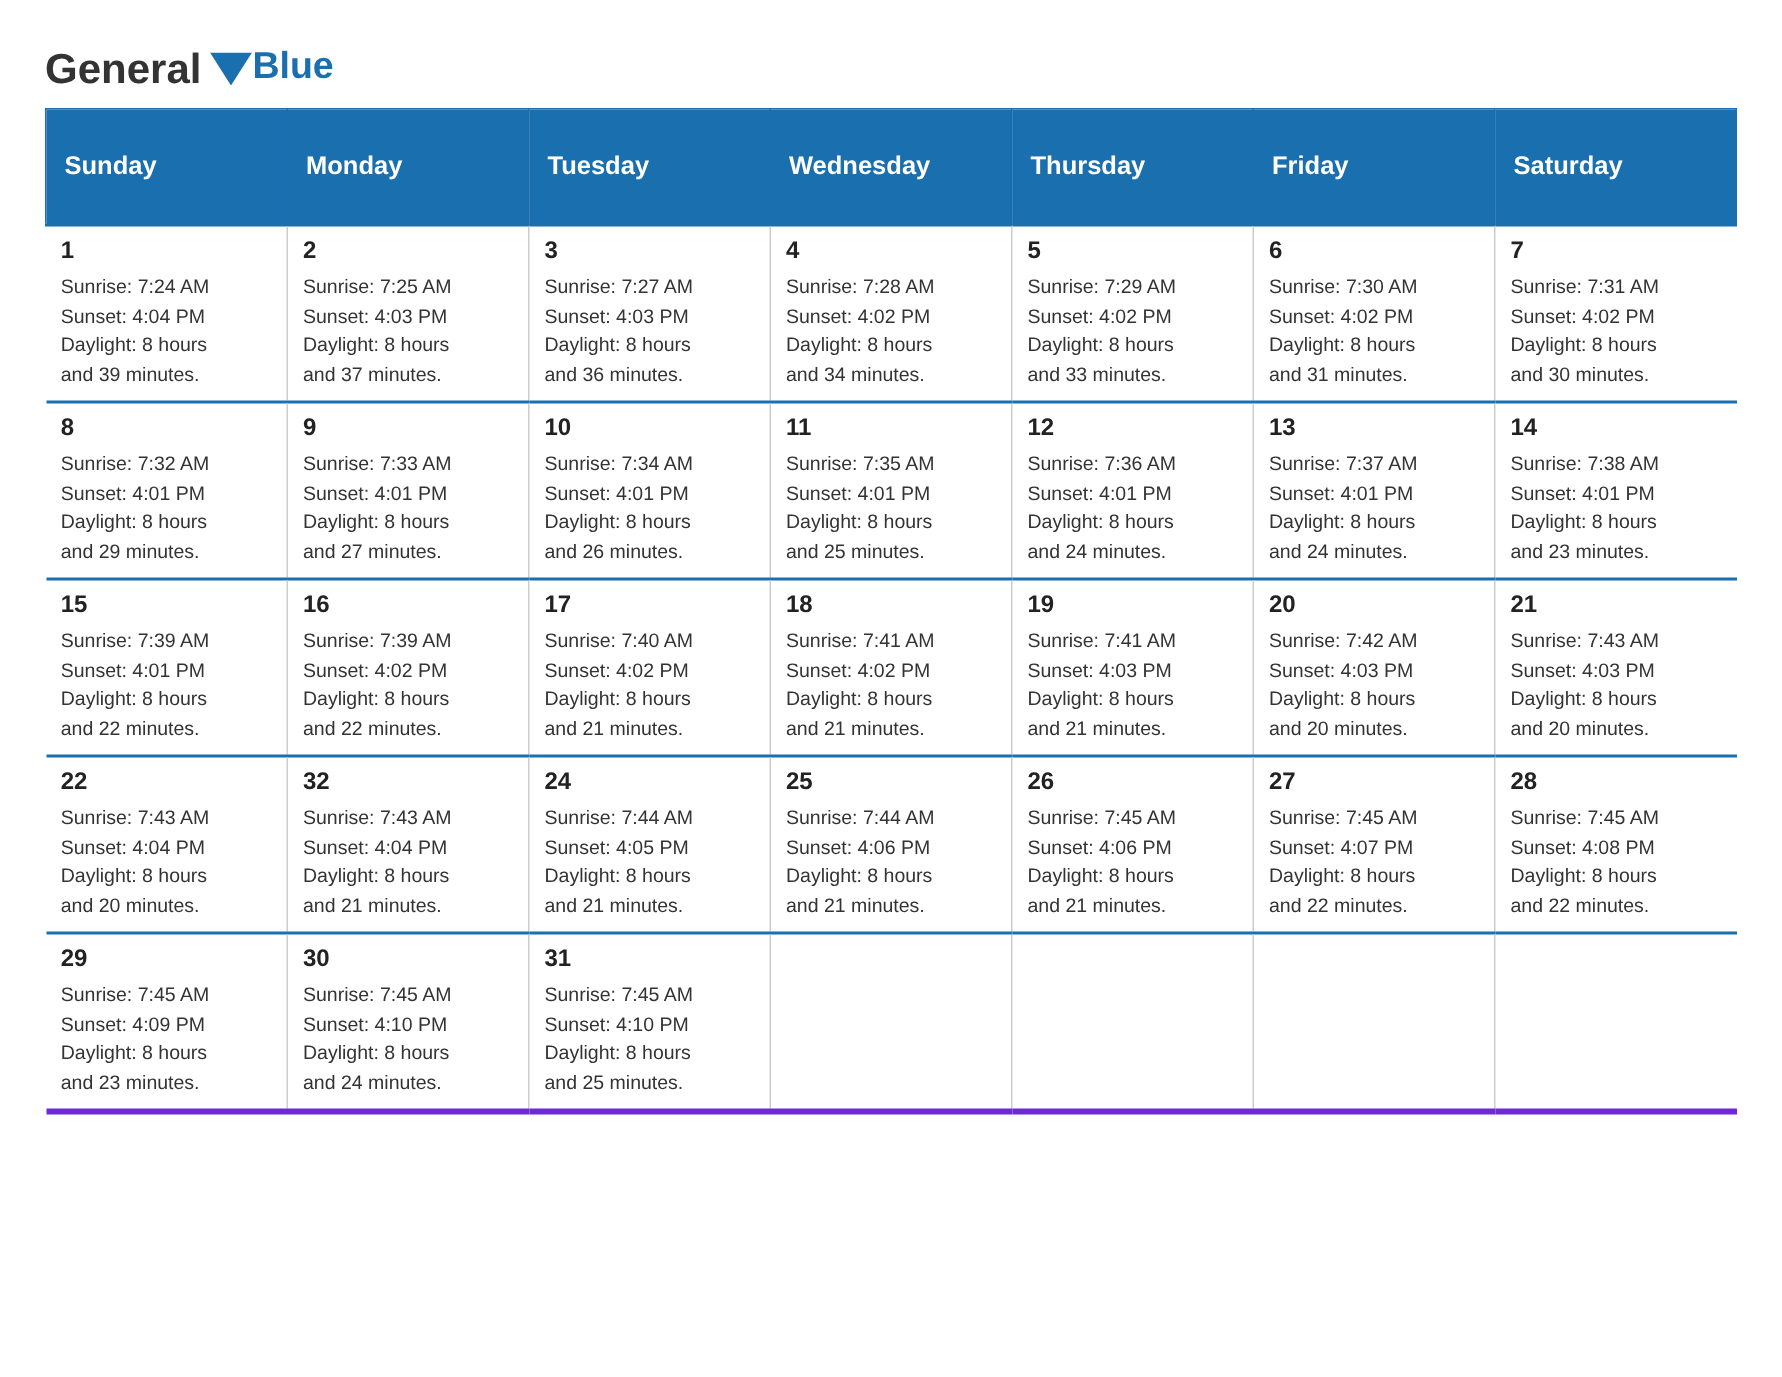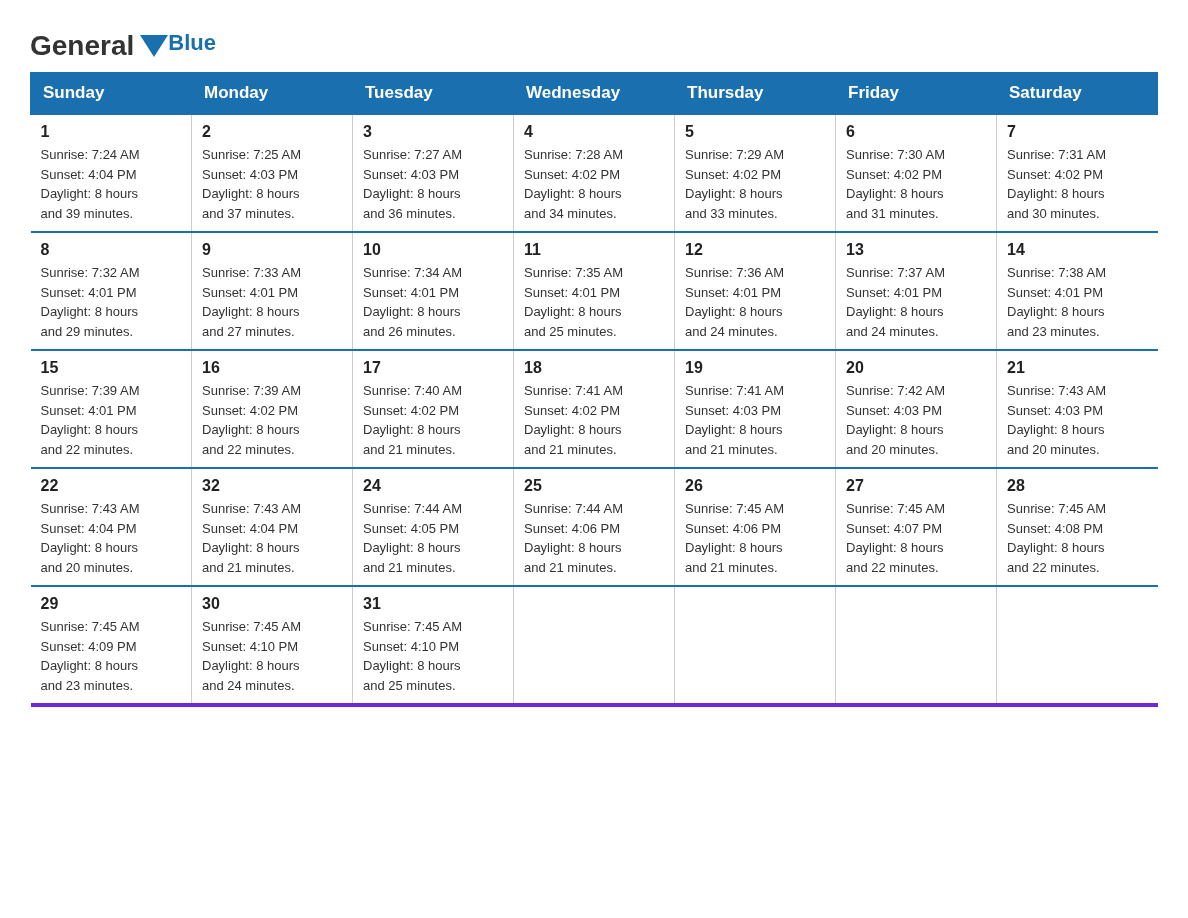--- a/index.html
+++ b/index.html
@@ -21,21 +21,21 @@
       flex-direction: row;
       align-items: flex-start;
       padding-top: 10px;
     }
     .logo-general {
       font-size: 28px;
       font-weight: bold;
       color: #333;
     }
     .logo-blue {
-      font-size: 22px;
+      font-size: 25px;
       font-weight: bold;
       color: #1a6faf;
       display: flex;
       align-items: center;
       gap: 4px;
     }
     .title-area {
       text-align: right;
     }
     .month-year {
@@ -52,21 +52,21 @@
     .calendar-table {
       width: 100%;
       border-collapse: collapse;
       margin-top: 10px;
     }
     .calendar-table thead tr th {
       background-color: #1a6faf;
       color: #fff;
       font-size: 17px;
       font-weight: bold;
-      padding: 10px 12px;
+      padding: 28px 12px;
       text-align: left;
       border: 1px solid #1a6faf;
     }
     .calendar-table tbody tr td {
       vertical-align: top;
       padding: 8px 10px;
       border-top: 2px solid #1a6faf;
       border-left: 1px solid #ccc;
       border-right: 1px solid #ccc;
       font-size: 13.5px;

